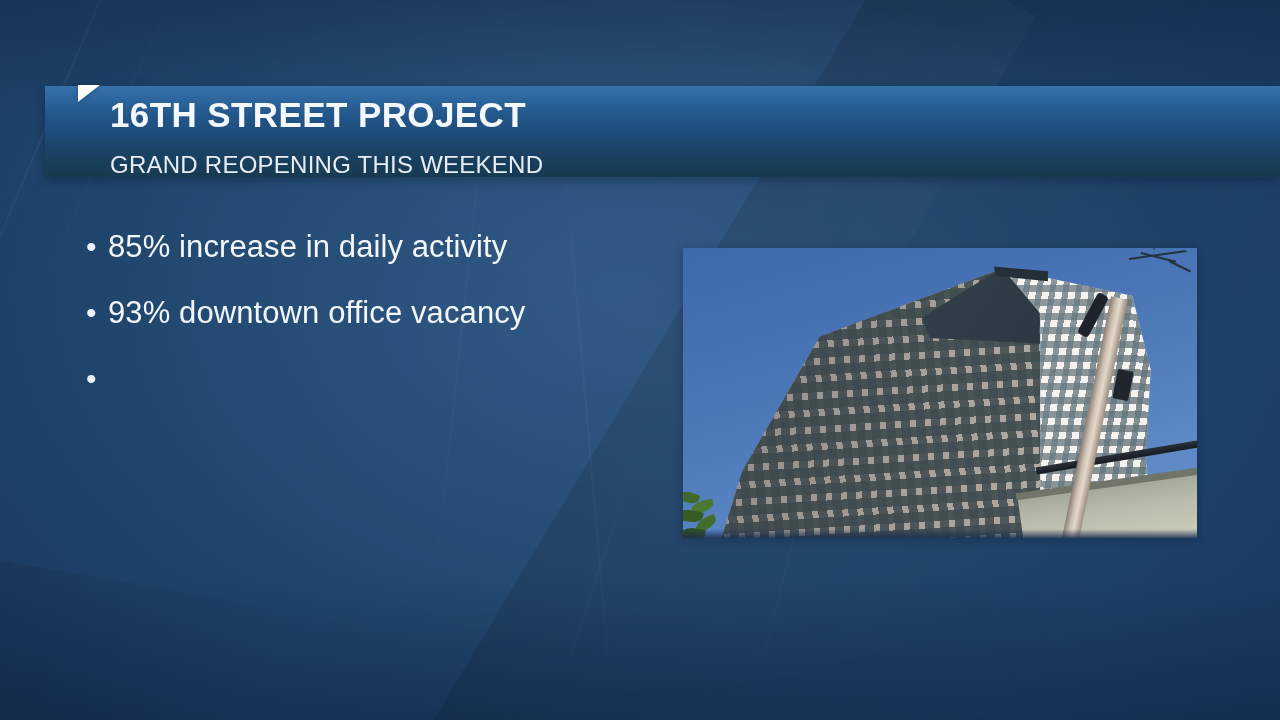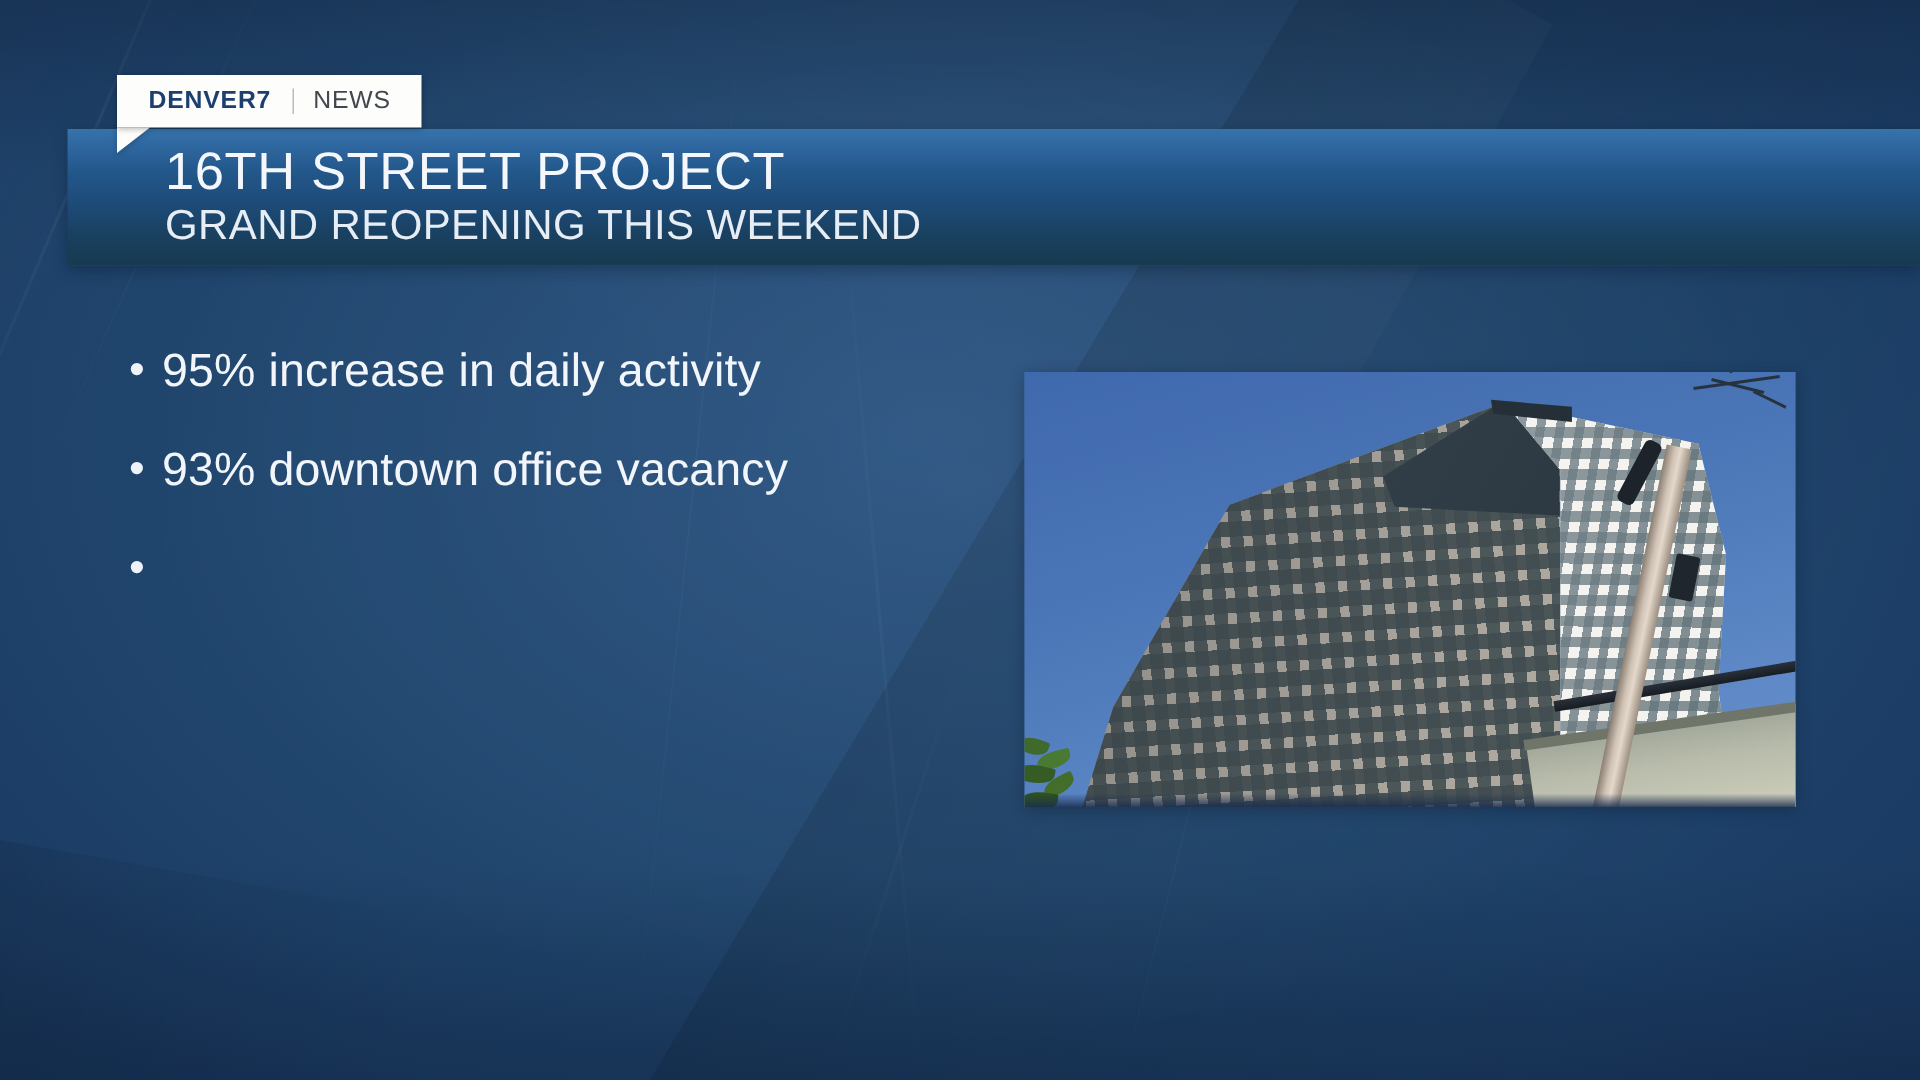--- a/index.html
+++ b/index.html
@@ -134,33 +134,33 @@
     pointer-events:none;
   }
   .hl-text {
     position:absolute;
     left:65px; top:8px;
     z-index:2;
   }
   #headline-title {
     color:#f4f7fb;
     font-size:35px;
-    font-weight:400;
+    font-weight:700;
     letter-spacing:.4px;
     line-height:42px;
     white-space:nowrap;
   }
   #headline-subtitle {
     color:#e6edf5;
-    font-size:28px;
+    font-size:24px;
     font-weight:400;
     letter-spacing:.25px;
     line-height:25px;
     white-space:nowrap;
-    margin-top:1px;
+    margin-top:16px;
   }
 
   
   #bullet-list {
     position:absolute;
     left:86px; top:228px;
     z-index:5;
     width:600px;
   }
   .bullet-row {
@@ -383,31 +383,26 @@
   <div class="bg-vignette"></div>
 
   <div id="headline-banner">
     <div class="hl-text">
       <div id="headline-title">16TH STREET PROJECT</div>
       <div id="headline-subtitle">GRAND REOPENING THIS WEEKEND</div>
     </div>
   </div>
 
   <div id="brand-tail"></div>
-  <div id="brand-badge">
-    <span class="b-name">DENVER7</span>
-    <span class="b-sep"></span>
-    <span class="b-sub">NEWS</span>
-  </div>
 
   <div id="bullet-list">
 
     <div class="bullet-row">
       <span class="bullet-dot">•</span>
-      <span class="bullet-label">95% increase in daily activity</span>
+      <span class="bullet-label">85% increase in daily activity</span>
     </div>
 
     <div class="bullet-row">
       <span class="bullet-dot">•</span>
       <span class="bullet-label">93% downtown office vacancy</span>
     </div>
 
     <div class="bullet-row">
       <span class="bullet-dot">•</span>
     </div>

